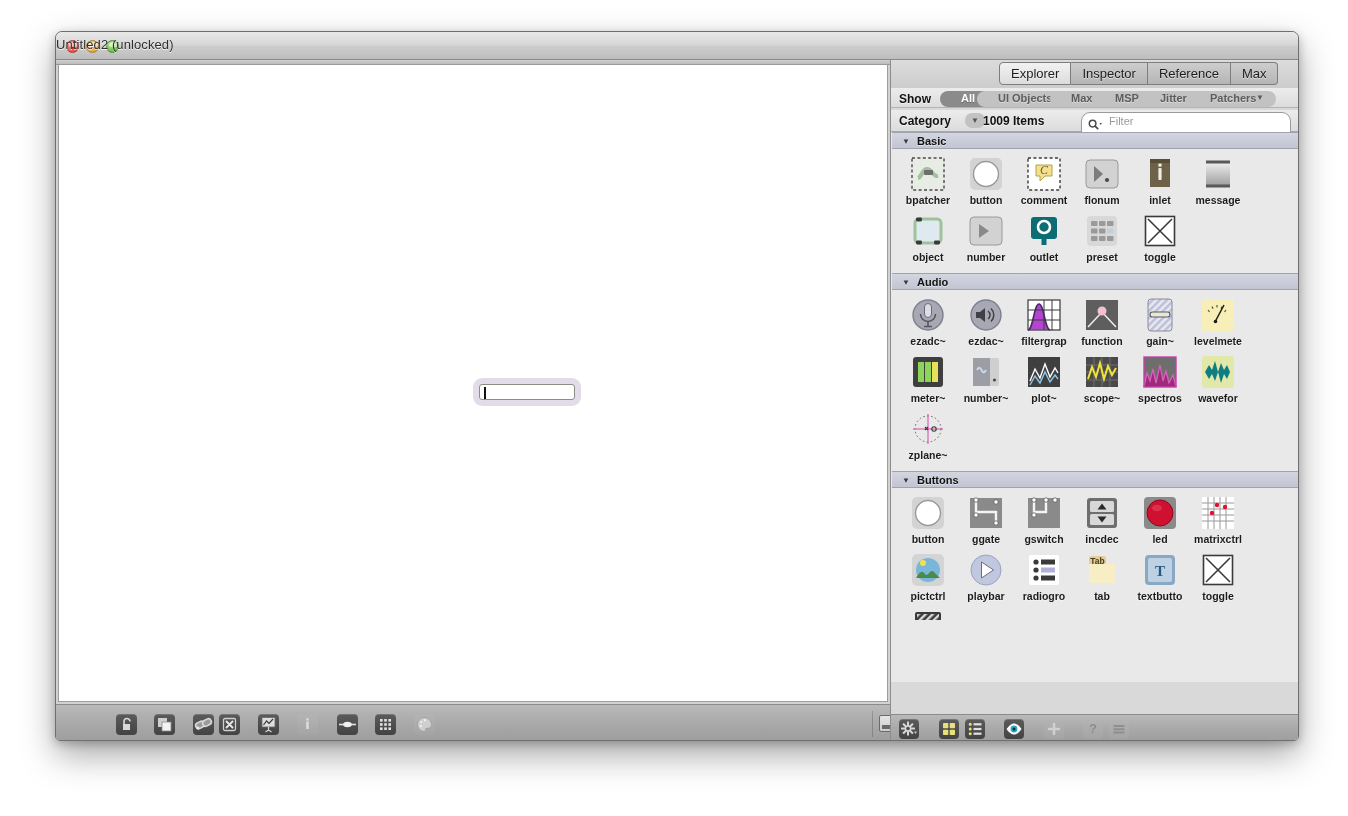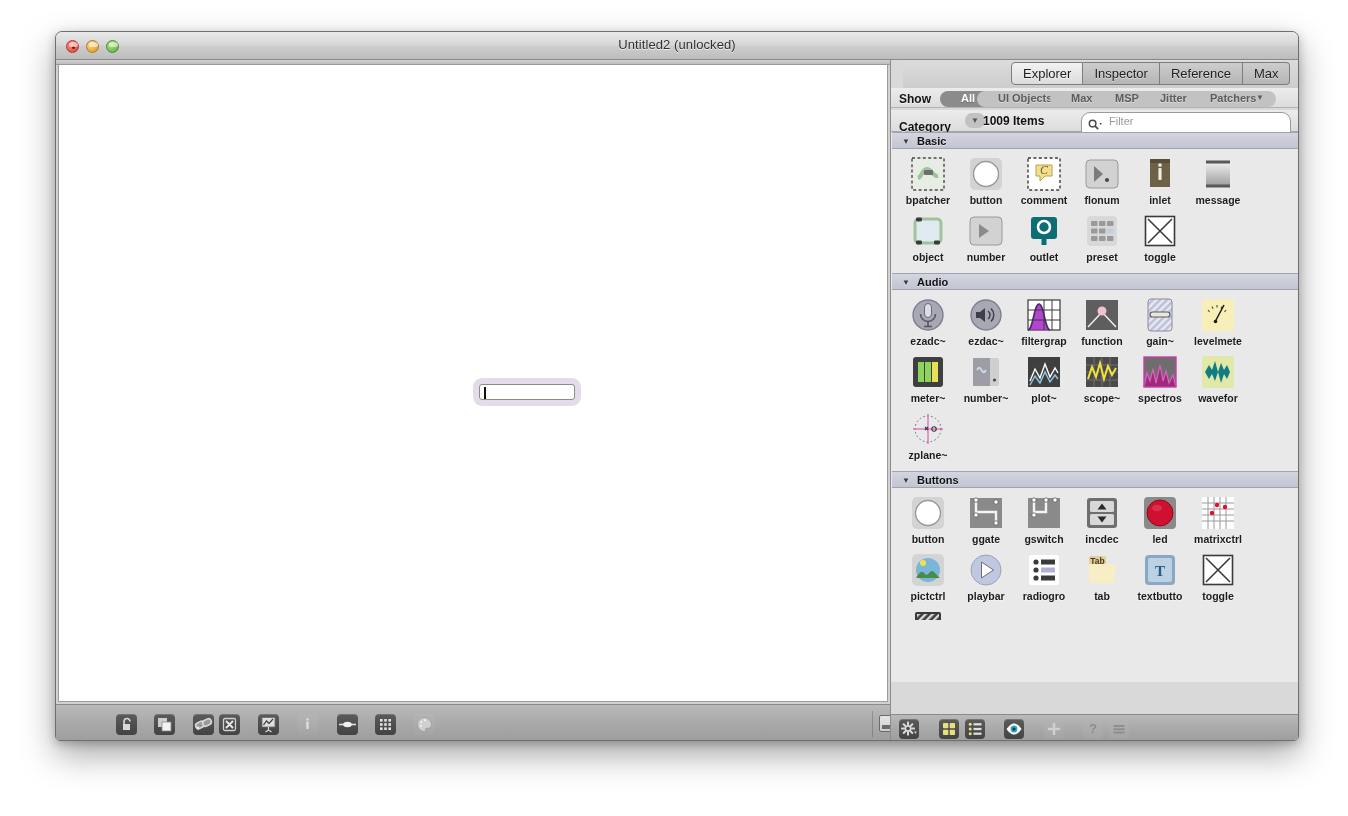--- a/index.html
+++ b/index.html
@@ -16,21 +16,21 @@
     overflow:hidden;
   }
 
   
   #titlebar {
     position:absolute; left:0; top:0; width:100%; height:28px;
     background:linear-gradient(to bottom,#e9e9e9 0%,#d6d6d6 48%,#cdcdcd 52%,#bdbdbd 100%);
     border-bottom:1px solid #8a8a8a;
   }
   #title {
-    position:absolute; left:0; right:0; top:5px; text-align:center;
+    position:absolute; left:0; right:0; top:5px; text-align:left;
     font-size:13px; color:#2f2f2f; letter-spacing:0.1px;
     text-shadow:0 1px 0 rgba(255,255,255,0.75);
   }
   .traffic { position:absolute; top:8px; width:13px; height:13px; border-radius:50%; }
   .traffic::after{ content:""; position:absolute; left:2px; top:1px; width:9px; height:5px;
     border-radius:50% 50% 40% 40%; background:rgba(255,255,255,0.55); }
   #tl-close { left:10px; background:radial-gradient(circle at 35% 30%,#ff8f86,#e2574c 70%,#b9392f);
               border:1px solid #a63a31; }
   #tl-min   { left:30px; background:radial-gradient(circle at 35% 30%,#ffd98a,#e8a53b 70%,#bd7f22);
               border:1px solid #aa7e2b; }
@@ -98,21 +98,21 @@
 
   #patch-sep { position:absolute; left:816px; top:6px; width:1px; height:26px;
                background:rgba(0,0,0,0.18); }
 
   
   #sidebar {
     position:absolute; left:834px; top:28px; width:410px; height:682px;
     background:#d9d9d9; border-left:1px solid #8c8c8c;
   }
   #sb-tabs {
-    position:absolute; left:12px; top:0; width:100%; height:40px;
+    position:absolute; left:0; top:0; width:100%; height:40px;
     background:linear-gradient(to bottom,#dcdcdc,#c6c6c6);
     border-bottom:1px solid #8e8e8e;
   }
   #sb-tabs-inner { position:absolute; left:108px; top:2px; display:flex; }
   .sbtab {
     height:23px; line-height:22px; padding:0 11px; font-size:13px; color:#1d1d1d;
     background:linear-gradient(to bottom,#cdcdcd,#b5b5b5);
     border:1px solid #7d7d7d; border-left:none;
     text-shadow:0 1px 0 rgba(255,255,255,0.5);
   }
@@ -132,21 +132,21 @@
     border-radius:8px; font-size:11px; font-weight:bold; color:#5c5c5c;
     background:#c2c2c2; text-shadow:0 1px 0 rgba(255,255,255,0.4);
   }
   .pill.on { background:#8b8b8b; color:#ffffff; text-shadow:0 1px 0 rgba(0,0,0,0.25); }
 
   #sb-cat {
     position:absolute; left:0; top:50px; width:100%; height:22px;
     background:linear-gradient(to bottom,#ececec,#dcdcdc);
     border-bottom:1px solid #a8a8a8;
   }
-  #sb-cat .lbl { position:absolute; left:8px; top:10px; font-size:12px; font-weight:bold; color:#111;
+  #sb-cat .lbl { position:absolute; left:8px; top:4px; font-size:12px; font-weight:bold; color:#111;
                  text-shadow:0 1px 0 rgba(255,255,255,0.6);}
   #cat-chevron {
     position:absolute; left:74px; top:3px; width:20px; height:15px; border-radius:7px;
     background:#c2c2c2; color:#555; font-size:8px; text-align:center; line-height:15px;
   }
   #items-count { position:absolute; left:92px; top:4px; font-size:12px; font-weight:bold; color:#111;
                  text-shadow:0 1px 0 rgba(255,255,255,0.6);}
   #filter-box {
     position:absolute; left:190px; top:2px; width:210px; height:34px;
     background:#fff; border:1px solid #9a9a9a; border-radius:9px;

